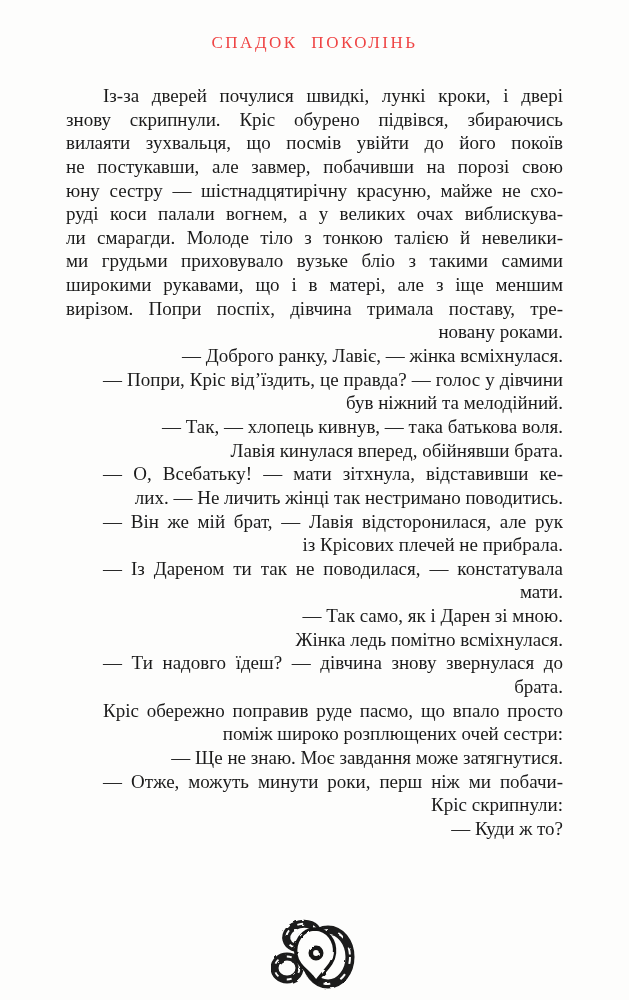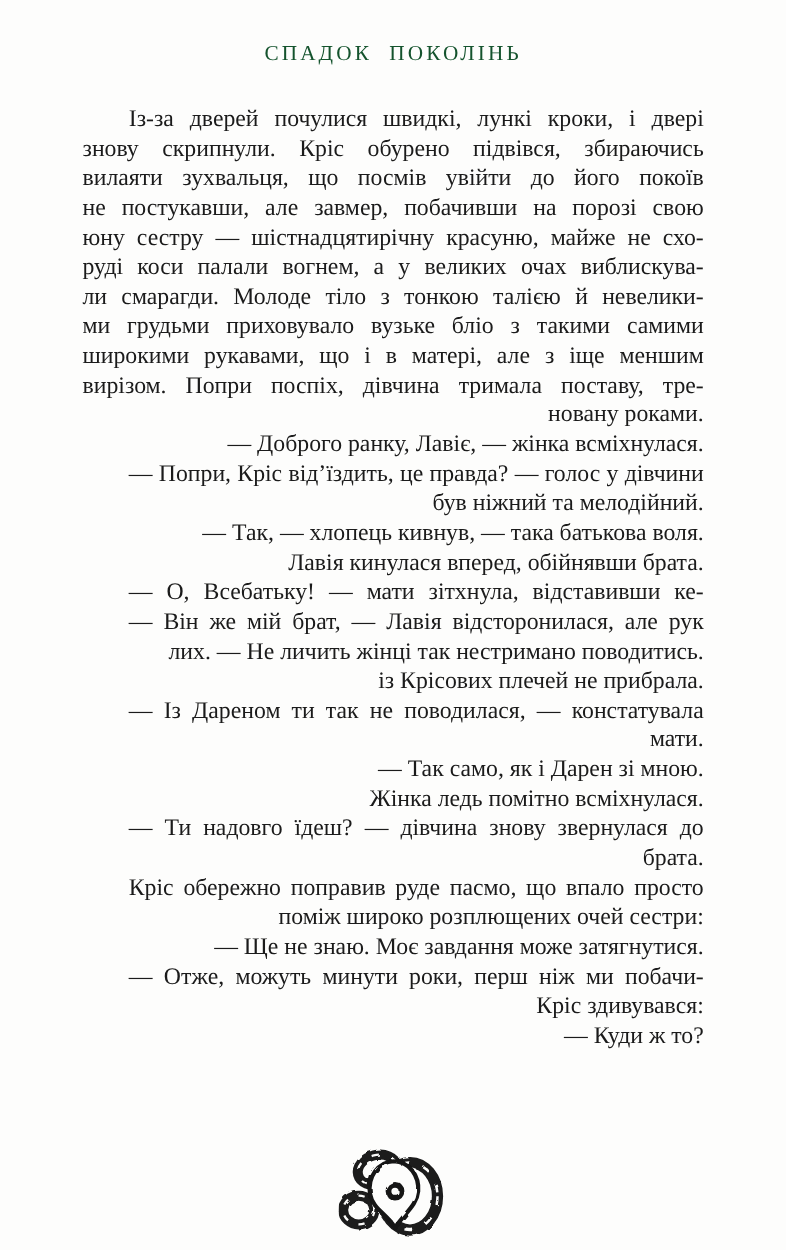--- a/index.html
+++ b/index.html
@@ -16,21 +16,21 @@
     color: #1b1b1b;
   }
   .running-header {
     position: absolute;
     top: 33px; left: 0;
     width: 100%;
     text-align: center;
     font-size: 17px;
     letter-spacing: 2.5px;
     word-spacing: 7px;
-    color: #14532d;
+    color: #ef4444;
     font-family: "Liberation Serif", "DejaVu Serif", serif;
   }
   .body-text {
     position: absolute;
     left: 66px; top: 84px;
     width: 497px;
     font-size: 19px;
     line-height: 23.65px;
   }
   .line {
@@ -70,34 +70,34 @@
       <div class="line j">ми грудьми приховувало вузьке бліо з такими самими</div>
       <div class="line j">широкими рукавами, що і в матері, але з іще меншим</div>
       <div class="line j">вирізом. Попри поспіх, дівчина тримала поставу, тре-</div>
       <div class="line e">новану роками.</div>
       <div class="line i e">— Доброго ранку, Лавіє, — жінка всміхнулася.</div>
       <div class="line i j">— Попри, Кріс від’їздить, це правда? — голос у дівчини</div>
       <div class="line e">був ніжний та мелодійний.</div>
       <div class="line i e">— Так, — хлопець кивнув, — така батькова воля.</div>
       <div class="line i e">Лавія кинулася вперед, обійнявши брата.</div>
       <div class="line i j">— О, Всебатьку! — мати зітхнула, відставивши ке-</div>
+      <div class="line e">лих. — Не личить жінці так нестримано поводитись.</div>
       <div class="line i j">— Він же мій брат, — Лавія відсторонилася, але рук</div>
-      <div class="line e">лих. — Не личить жінці так нестримано поводитись.</div>
       <div class="line e">із Крісових плечей не прибрала.</div>
       <div class="line i j">— Із Дареном ти так не поводилася, — констатувала</div>
       <div class="line e">мати.</div>
       <div class="line i e">— Так само, як і Дарен зі мною.</div>
       <div class="line i e">Жінка ледь помітно всміхнулася.</div>
       <div class="line i j">— Ти надовго їдеш? — дівчина знову звернулася до</div>
       <div class="line e">брата.</div>
       <div class="line i j">Кріс обережно поправив руде пасмо, що впало просто</div>
       <div class="line e">поміж широко розплющених очей сестри:</div>
       <div class="line i e">— Ще не знаю. Моє завдання може затягнутися.</div>
       <div class="line i j">— Отже, можуть минути роки, перш ніж ми побачи-</div>
-      <div class="line i e">Кріс здивувався:</div>
+      <div class="line i e">Кріс скрипнули:</div>
       <div class="line i e">— Куди ж то?</div>
     </div>
 
   <div class="ornament">
     <svg width="88" height="82" viewBox="0 0 88 82" xmlns="http://www.w3.org/2000/svg">
       <defs>
         <filter id="rough" x="-20%" y="-20%" width="140%" height="140%">
           <feTurbulence type="fractalNoise" baseFrequency="0.14" numOctaves="2" result="n"></feTurbulence>
           <feDisplacementMap in="SourceGraphic" in2="n" scale="2.6"></feDisplacementMap>
         </filter>

